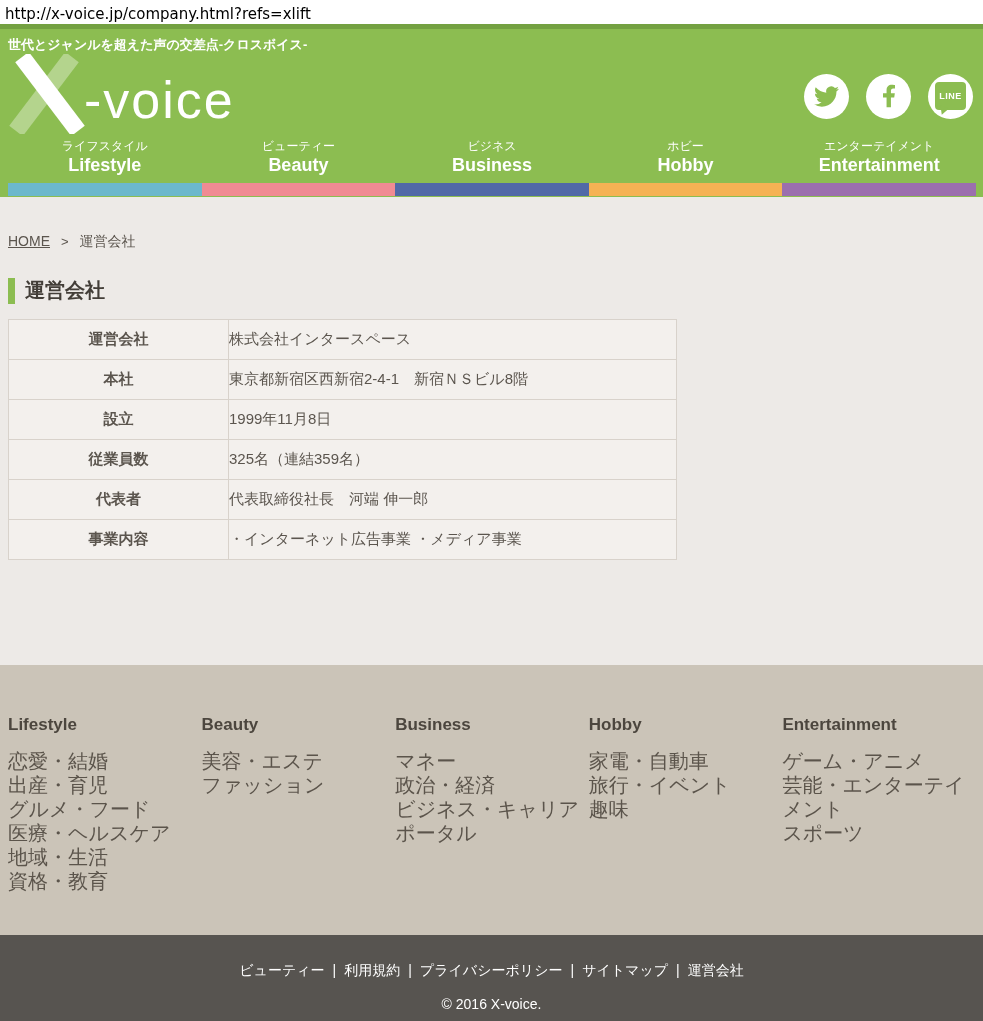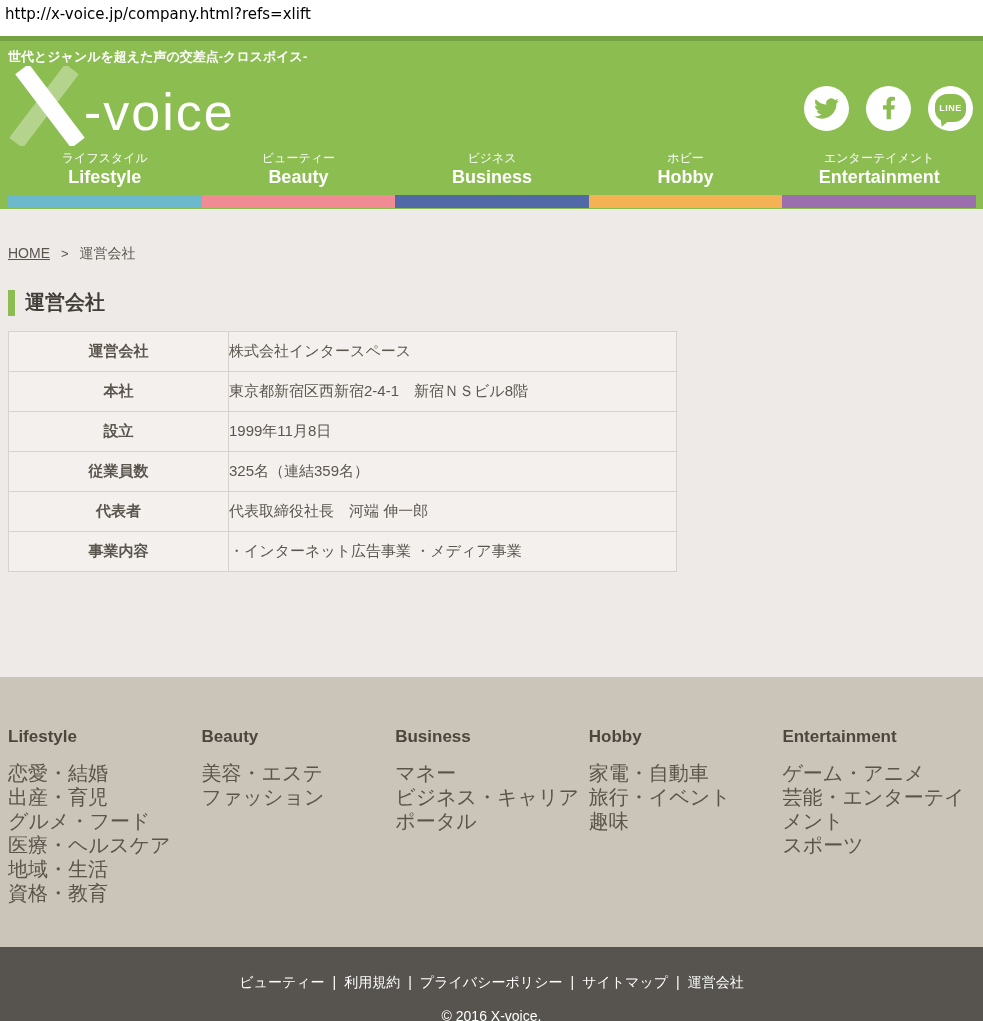--- a/index.html
+++ b/index.html
@@ -5,21 +5,21 @@
   * { margin: 0; padding: 0; box-sizing: border-box; }
   body {
     font-family: "Liberation Sans", "DejaVu Sans", sans-serif;
     background: #ffffff;
     width: 983px;
   }
   .page { width: 983px; min-height: 1021px; background: #fff; }
 
   
   .url-bar {
-    height: 36px; background: #ffffff; color: #000;
+    height: 24px; background: #ffffff; color: #000;
     font-size: 15px; padding: 5px 0 0 5px;
     font-family: "DejaVu Sans", "Liberation Sans", sans-serif;
   }
 
   
   .header {
     background: #8cbd51;
     border-top: 5px solid #74a142;
     height: 173px;
   }
@@ -33,21 +33,21 @@
   }
   .logo { display: block; cursor: pointer; text-decoration: none; }
   .social { display: flex; gap: 17px; align-items: center; }
   .social-btn {
     width: 45px; height: 45px; border-radius: 50%;
     background: #ffffff; display: flex; align-items: center;
     justify-content: center; cursor: pointer; position: relative;
   }
   .social-btn svg { display: block; }
   .line-bubble {
-    width: 31px; height: 28px; background: #8cbd51; border-radius: 12px;
+    width: 31px; height: 28px; background: #8cbd51; border-radius: 4px;
     display: flex; align-items: center; justify-content: center;
     position: relative;
   }
   .line-bubble .line-label {
     color: #ffffff; font-size: 9px; font-weight: bold; letter-spacing: 0.5px;
   }
   .line-tail {
     position: absolute; left: 4px; bottom: -5px;
     width: 0; height: 0;
     border-left: 4px solid transparent; border-right: 5px solid transparent;
@@ -253,20 +253,21 @@
       <a class="footer-link">資格・教育</a>
     </div>
     <div class="footer-col">
       <div class="footer-heading">Beauty</div>
       <a class="footer-link">美容・エステ</a>
       <a class="footer-link">ファッション</a>
     </div>
     <div class="footer-col">
       <div class="footer-heading">Business</div>
       <a class="footer-link">マネー</a>
+      <a class="footer-link">政治・経済</a>
       <a class="footer-link">ビジネス・キャリア</a>
       <a class="footer-link">ポータル</a>
     </div>
     <div class="footer-col">
       <div class="footer-heading">Hobby</div>
       <a class="footer-link">家電・自動車</a>
       <a class="footer-link">旅行・イベント</a>
       <a class="footer-link">趣味</a>
     </div>
     <div class="footer-col">

